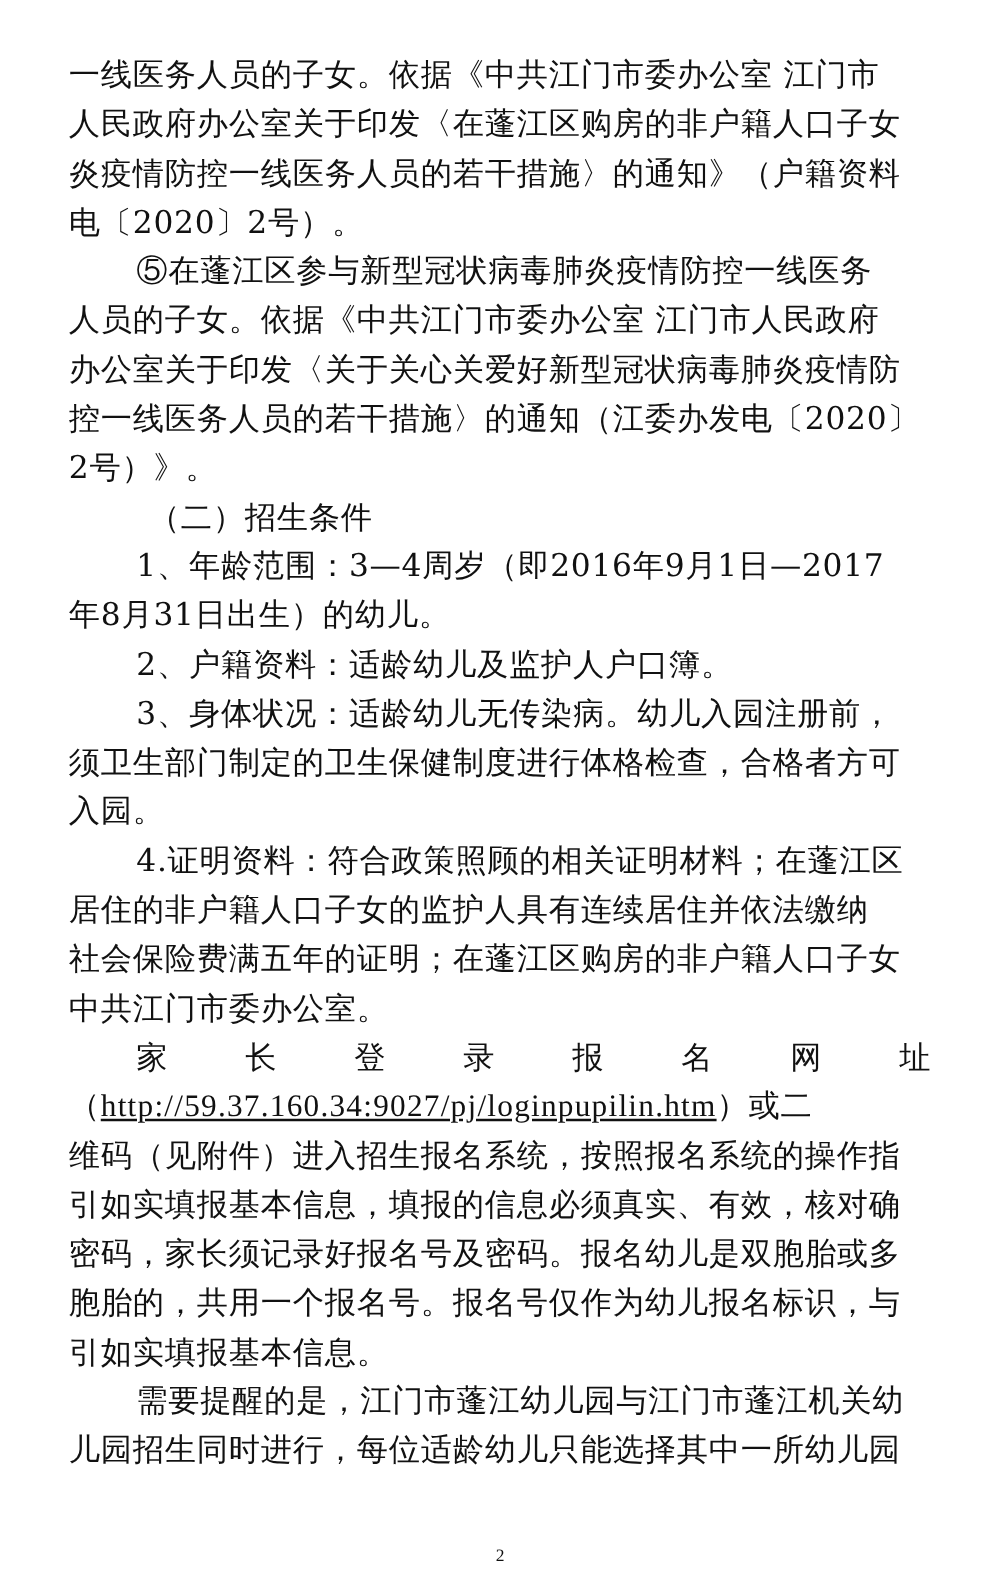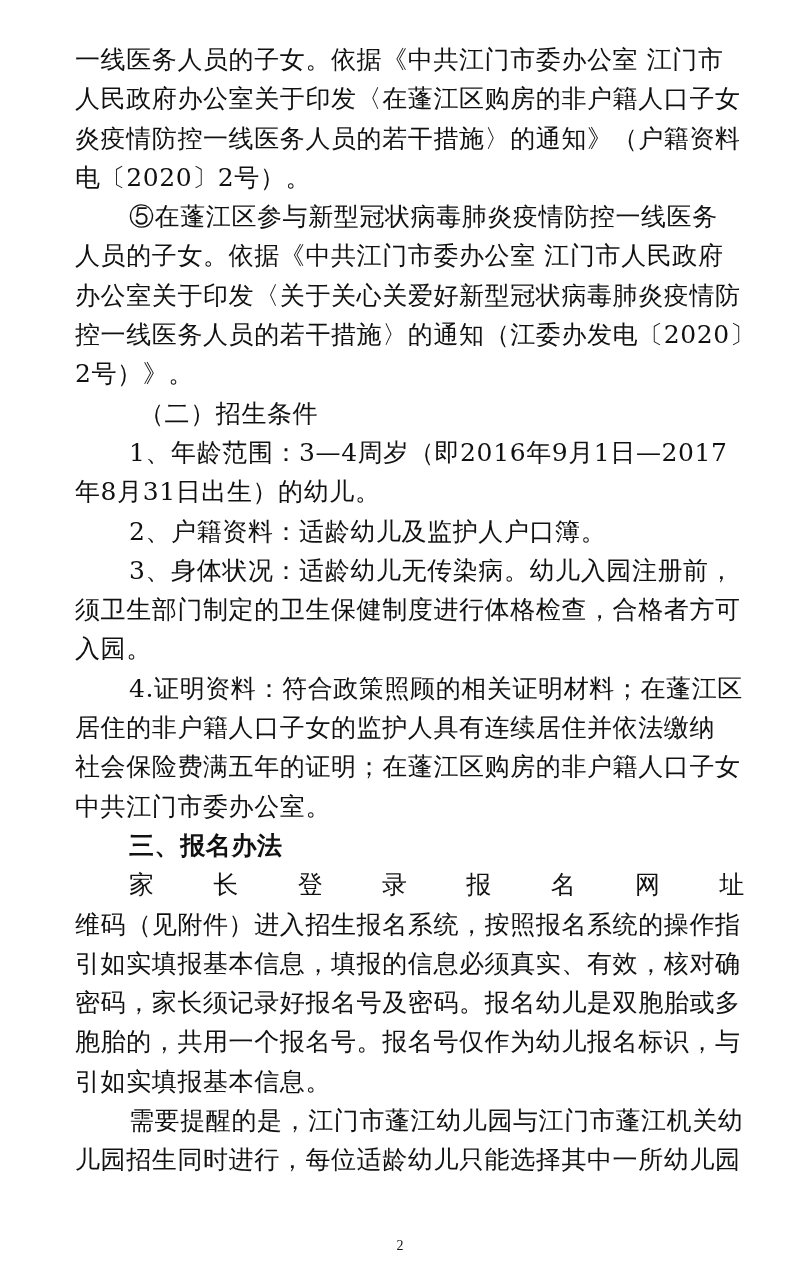--- a/index.html
+++ b/index.html
@@ -1,20 +1,20 @@
 <!DOCTYPE html>
 <html><head>
   <meta charset="utf-8">
   <style>
     html, body { margin: 0; padding: 0; background: #ffffff; }
     body { width: 800px; height: 1273px; position: relative; overflow: hidden;
            font-family: "DejaVu Serif", "Liberation Serif", serif; color: #111; }
     .page { position: absolute; left: 55px; top: 40px; width: 690px; }
     .line { height: 39.3px; line-height: 39.3px; font-size: 25px; white-space: nowrap;
-            letter-spacing: 0.6px; margin-left: 20px; }
+            letter-spacing: 0.6px; }
     .justify { display: flex; justify-content: space-between; }
     .indent1 { padding-left: 54px; }
     .indent2 { padding-left: 64px; }
     .bold { font-weight: bold; font-family: "DejaVu Sans", "Liberation Sans", sans-serif; }
     .url { text-decoration: underline; font-family: "Liberation Serif", serif; letter-spacing: 1px; }
     .pagenum { position: absolute; top: 1238px; left: 0; width: 800px; text-align: center;
                font-size: 14px; font-family: "Liberation Serif", serif; }
   </style>
 </head>
 <body>
@@ -33,33 +33,35 @@
   <div class="line indent1">1、年龄范围：3—4周岁（即2016年9月1日—2017</div>
   <div class="line">年8月31日出生）的幼儿。</div>
   <div class="line indent1">2、户籍资料：适龄幼儿及监护人户口簿。</div>
   <div class="line indent1">3、身体状况：适龄幼儿无传染病。幼儿入园注册前，</div>
   <div class="line">须卫生部门制定的卫生保健制度进行体格检查，合格者方可</div>
   <div class="line">入园。</div>
   <div class="line indent1">4.证明资料：符合政策照顾的相关证明材料；在蓬江区</div>
   <div class="line">居住的非户籍人口子女的监护人具有连续居住并依法缴纳</div>
   <div class="line">社会保险费满五年的证明；在蓬江区购房的非户籍人口子女</div>
   <div class="line">中共江门市委办公室。</div>
-  <div class="line indent1 bold">三、报名办法</div>
 
   <div class="line justify indent1">
     <span>家</span>
     <span>长</span>
     <span>登</span>
     <span>录</span>
     <span>报</span>
     <span>名</span>
     <span>网</span>
     <span>址</span>
   </div>
 
+  <div class="line">
+    <span>（</span><span class="url">http://59.37.160.34:9027/pj/loginpupilin.htm</span><span>）或二</span>
+  </div>
 
   <div class="line">维码（见附件）进入招生报名系统，按照报名系统的操作指</div>
   <div class="line">引如实填报基本信息，填报的信息必须真实、有效，核对确</div>
   <div class="line">密码，家长须记录好报名号及密码。报名幼儿是双胞胎或多</div>
   <div class="line">胞胎的，共用一个报名号。报名号仅作为幼儿报名标识，与</div>
   <div class="line">引如实填报基本信息。</div>
   <div class="line indent1">需要提醒的是，江门市蓬江幼儿园与江门市蓬江机关幼</div>
   <div class="line">儿园招生同时进行，每位适龄幼儿只能选择其中一所幼儿园</div>
 </div>
 

